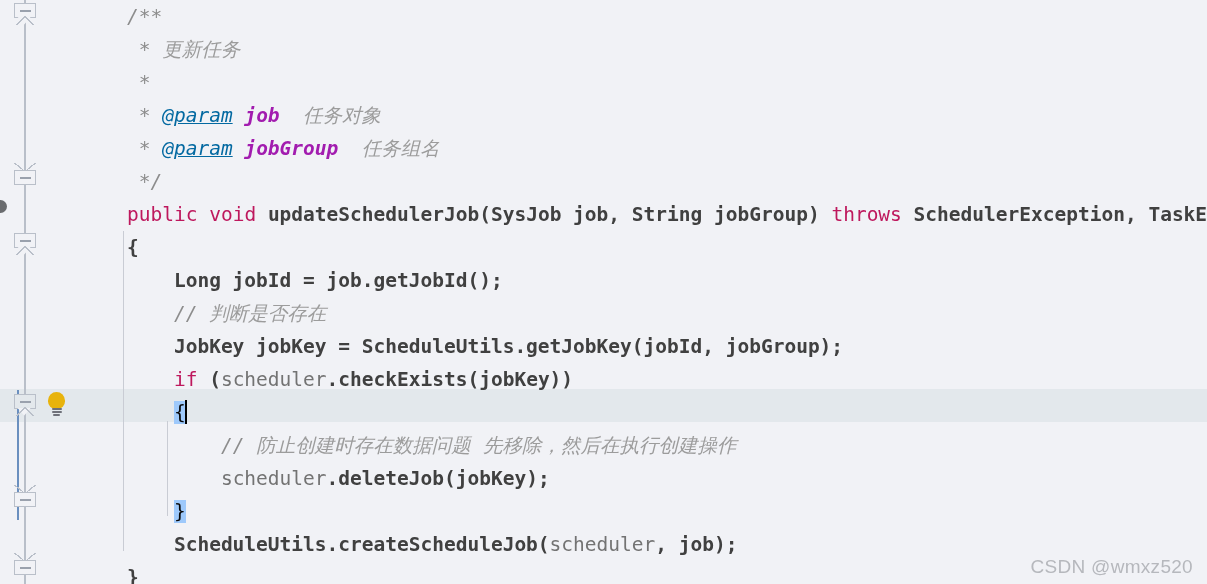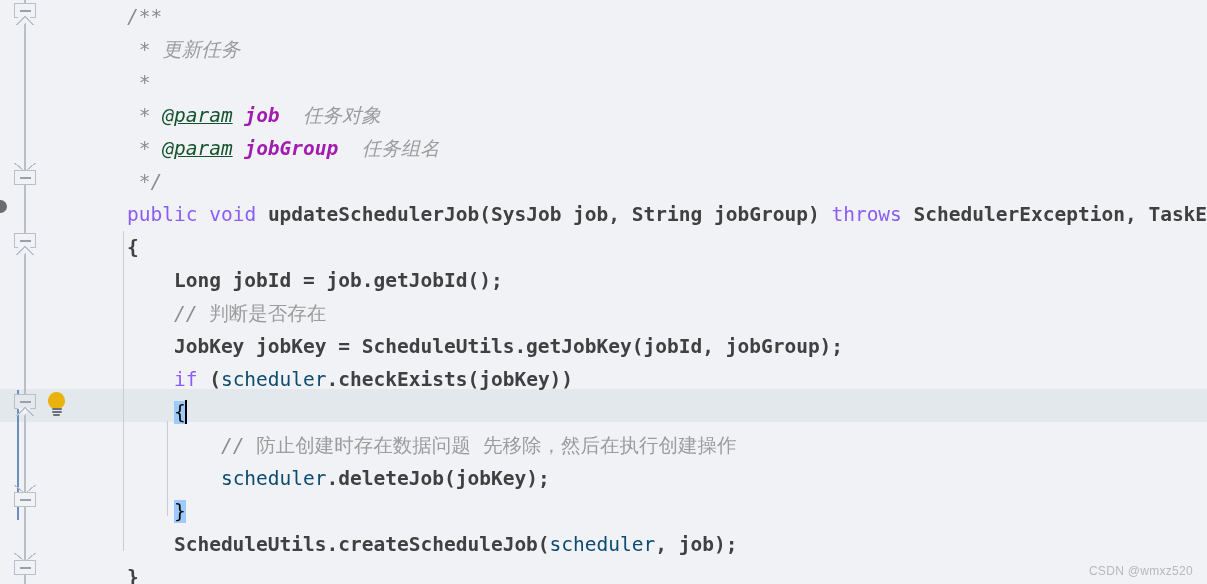--- a/index.html
+++ b/index.html
@@ -157,46 +157,46 @@
   
   .indent-guide {
     position: absolute;
     width: 1px;
     background: #c9ccd4;
   }
   #ig-1 { left: 123px; top: 231px;  height: 320px; }
   #ig-2 { left: 167px; top: 421px;  height: 95px;  }
 
   
-  .kw        { color: #8b5cf6; }
+  .kw        { color: #be185d; }
   .ident     { color: #404040; font-weight: bold; }
-  .field     { color: #0c4a6e; }
+  .field     { color: #737373; }
   .comment   { color: #8c8c8c; font-style: italic; }
   .jd        { color: #8c8c8c; font-style: italic; }
-  .jd-tag    { color: #14532d; font-style: italic; text-decoration: underline; }
+  .jd-tag    { color: #0369a1; font-style: italic; text-decoration: underline; }
   .jd-param  { color: #a21caf; font-style: italic; font-weight: bold; }
   .jd-cjk    { color: #9c9c9c; font-style: italic; font-family: Liberation Sans, sans-serif; }
-  .cjk       { color: #9c9c9c; font-family: "DejaVu Serif", "Liberation Serif", serif; }
+  .cjk       { color: #9c9c9c; font-style: italic; font-family: "DejaVu Serif", "Liberation Serif", serif; }
   .brace-match {
     background: #9ec9fb;
   }
   .caret {
     display: inline-block;
     width: 2px; height: 24px;
     background: #000;
     vertical-align: -5px;
     margin-left: -1px;
   }
 
   
   #watermark {
     position: absolute;
     right: 14px; bottom: 6px;
     font-family: "Liberation Sans", sans-serif;
-    font-size: 12px;
+    font-size: 19px;
     color: #b6b8bd;
     letter-spacing: .3px;
   }
 </style>
 </head>
 <body>
 
 <div id="editor-root">
 
   <div class="current-line-band"></div>

